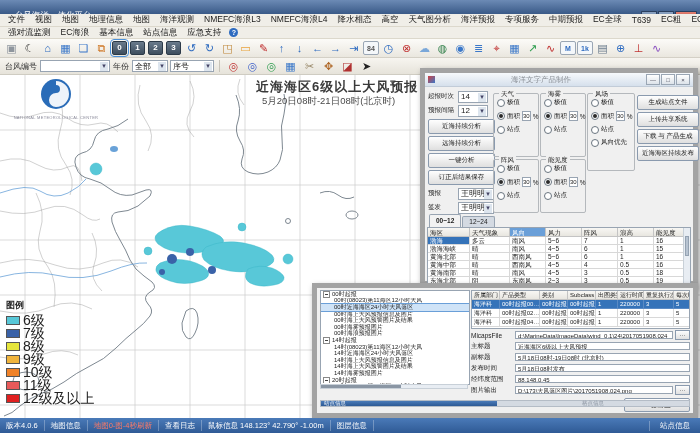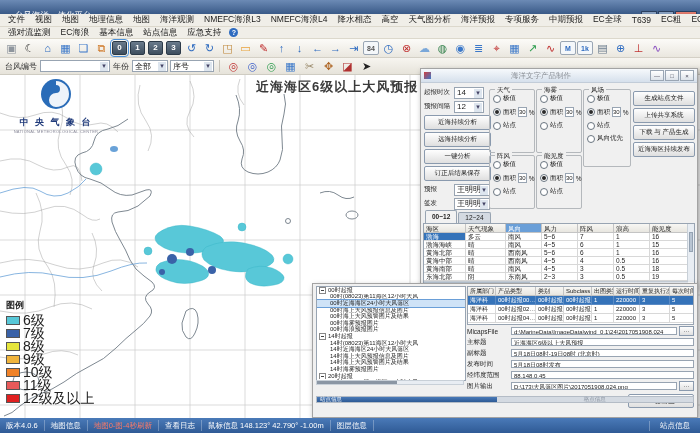--- a/index.html
+++ b/index.html
@@ -43,21 +43,21 @@
   .map-subtitle{position:absolute;left:262px;top:20px;font-size:9.5px;color:#4a4a4a;}
   .nmc-logo{position:absolute;left:8px;top:2px;width:96px;text-align:center;}
   .logo-cn{font-size:9px;font-weight:bold;color:#1f3a7a;letter-spacing:2px;margin-top:1px;}
   .logo-en{font-size:4px;color:#8a8a9a;letter-spacing:0.3px;}
   .legend{position:absolute;left:6px;top:224px;}
   .legend-title{font-size:9px;font-weight:bold;color:#222;margin-bottom:2px;}
   .leg-row{display:flex;align-items:center;gap:3px;height:13px;}
   .leg-swatch{width:14px;height:9px;border:1px solid #555;box-sizing:border-box;}
   .leg-label{font-size:14px;color:#222;}
   
-  .dlg{position:absolute;background:#f0f0f0;border:1px solid #a3a3a3;box-shadow:2px 3px 6px rgba(0,0,0,.4);box-sizing:border-box;}
+  .dlg{position:absolute;background:#f0f0f0;border:5px solid #a3a3a3;box-shadow:2px 3px 6px rgba(0,0,0,.4);box-sizing:border-box;}
   .dlg-title{height:13px;display:flex;align-items:center;background:linear-gradient(#f6f9fc,#d6e0ec);
              border-bottom:1px solid #c2ccd8;font-size:7.5px;color:#8a8f96;padding:0 3px;}
   .dlg-title .dt-text{flex:1;text-align:center;}
   .dlg-icon{width:7px;height:7px;background:linear-gradient(135deg,#d04040,#3b78c9);margin-right:2px;}
   .dbtn{width:12px;height:9px;border:1px solid #9aa6b4;background:linear-gradient(#fff,#dde3ea);font-size:6px;color:#445;
         display:flex;align-items:center;justify-content:center;margin-left:1px;}
   
   .text-dlg{left:420px;top:68px;width:278px;height:218px;}
   .td-body{position:relative;height:128px;}
   .td-left{position:absolute;left:3px;top:2px;width:67px;}
@@ -313,25 +313,25 @@
         <circle cx="212" cy="195" r="4"></circle>
         <circle cx="162" cy="197" r="3"></circle>
       </g>
     </svg>
 
     <div class="nmc-logo">
       <svg width="34" height="34" viewBox="0 0 34 34">
         <circle cx="17" cy="17" r="15" fill="#2a6cb8"></circle>
         <path d="M17,4 a13,13 0 0 1 0,26 a7,7 0 0 1 0,-14 a4,4 0 0 0 0,-8 z" fill="#ffffff" opacity="0.92"></path>
       </svg>
-      <div class="logo-cn">中 央 气 象 台</div>
       <div class="logo-en">NATIONAL METEOROLOGICAL CENTER</div>
     </div>
 
     <div class="map-title">近海海区6级以上大风预报</div>
+    <div class="map-subtitle">5月20日08时-21日08时(北京时)</div>
 
     <div class="legend">
       <div class="legend-title">图例</div>
       <div style="display:contents"><div class="leg-row">
             <span class="leg-swatch" style="background: rgb(88, 200, 216);"></span>
             <span class="leg-label">6级</span>
           </div><div class="leg-row">
             <span class="leg-swatch" style="background: rgb(58, 98, 168);"></span>
             <span class="leg-label">7级</span>
           </div><div class="leg-row">

